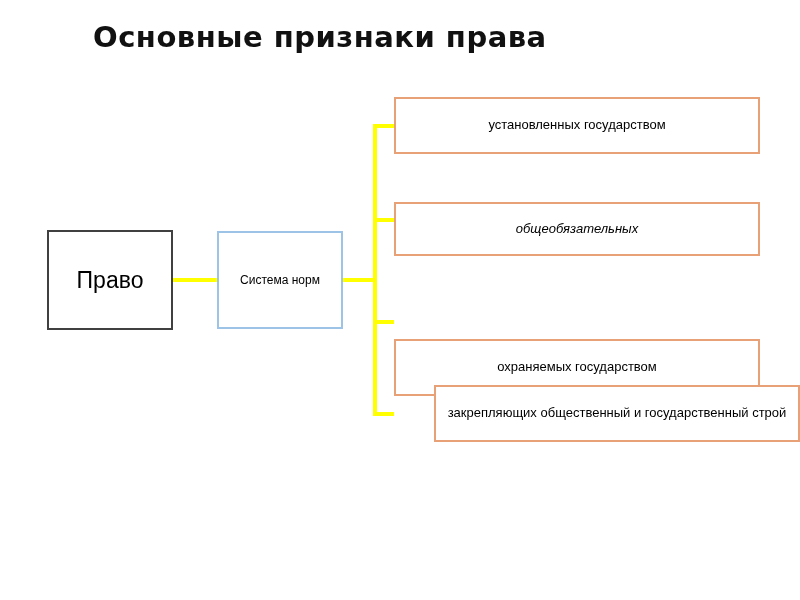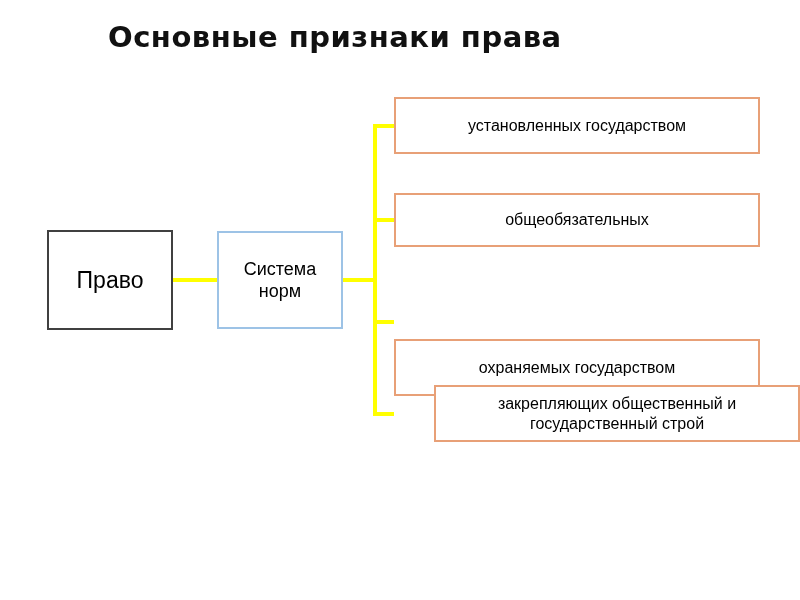--- a/index.html
+++ b/index.html
@@ -11,65 +11,65 @@
     position: relative;
     width: 800px;
     height: 600px;
     background: #ffffff;
     overflow: hidden;
     font-family: "Liberation Sans", sans-serif;
     color: #000000;
   }
   .slide-title {
     position: absolute;
-    left: 108px;
+    left: 93px;
     top: 20px;
     font-family: "DejaVu Sans", sans-serif;
     font-size: 29px;
     font-weight: 700;
     letter-spacing: 0.5px;
     color: #111111;
     white-space: nowrap;
   }
   .box {
     position: absolute;
     background: #ffffff;
     display: flex;
     align-items: center;
     justify-content: center;
     text-align: center;
     box-sizing: border-box;
-    font-size: 16px;
+    font-size: 13px;
     line-height: 1.25;
   }
   .box-root {
     left: 47px;
     top: 230px;
     width: 126px;
     height: 100px;
     border: 2px solid #404040;
     font-size: 23px;
   }
   .box-hub {
     left: 217px;
     top: 231px;
     width: 126px;
     height: 98px;
     border: 2px solid #9dc3e6;
-    font-size: 18px;
+    font-size: 12px;
     padding: 0 14px;
   }
   .box-feature {
     left: 394px;
     width: 366px;
     border: 2px solid #e8a077;
     padding: 0 10px;
   }
   .box-feature.f1 { top: 97px;  height: 57px; }
-  .box-feature.f2 { top: 193px; height: 54px; }
+  .box-feature.f2 { top: 202px; height: 54px; font-style: italic; }
   .box-feature.f3 { top: 293px; height: 57px; margin-top: 46px; }
   .box-feature.f4 { top: 385px; height: 57px; margin-left: 40px; }
   .connector {
     position: absolute;
     background: #ffff00;
   }
   .conn-root-hub  { left: 173px; top: 278px; width: 44px; height: 4px; }
   .conn-hub-trunk { left: 343px; top: 278px; width: 34px; height: 4px; }
   .conn-trunk     { left: 373px; top: 124px; width: 4px;  height: 292px; }
   .conn-stub      { left: 373px; width: 21px; height: 4px; }

